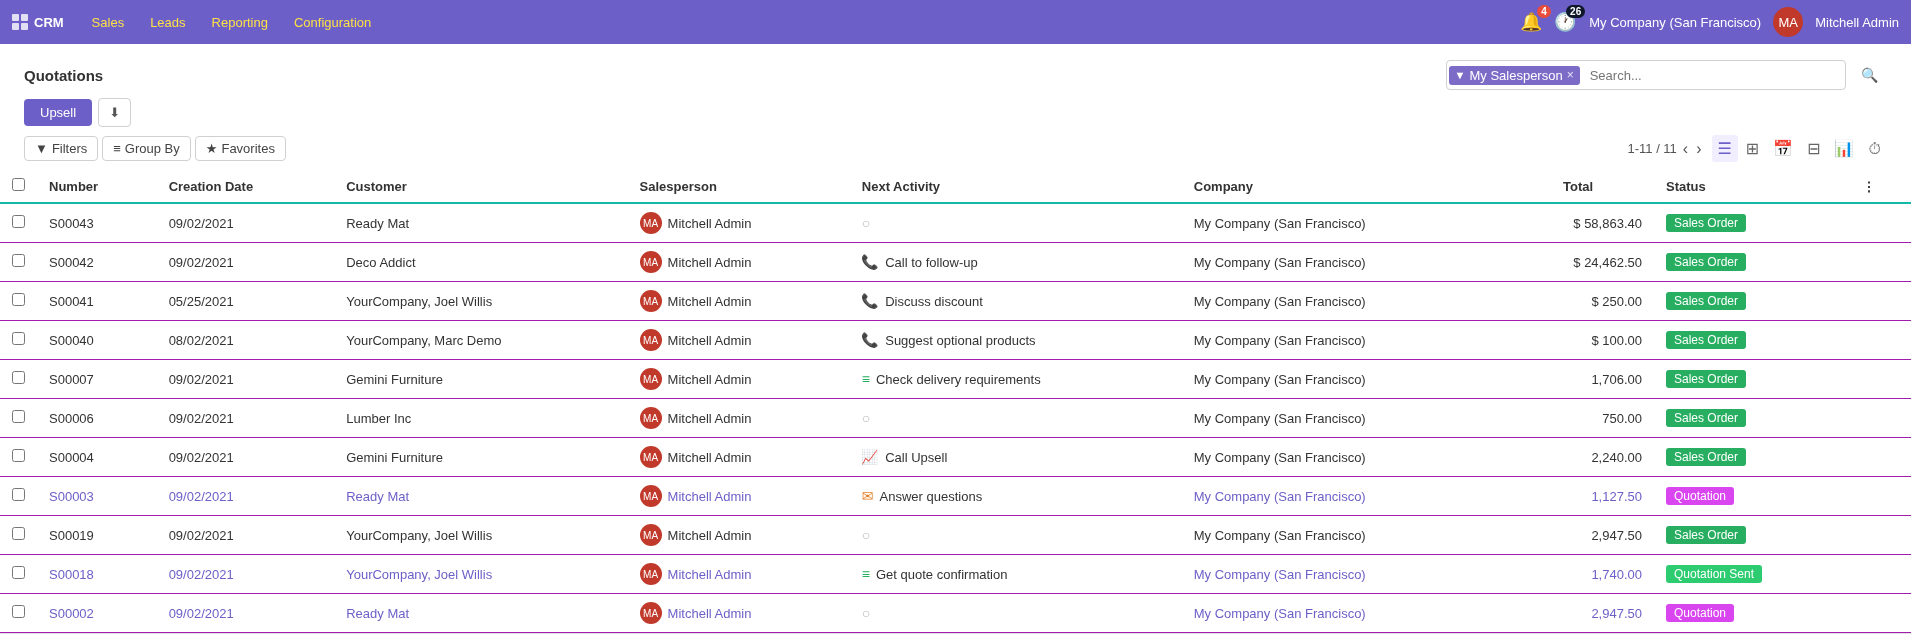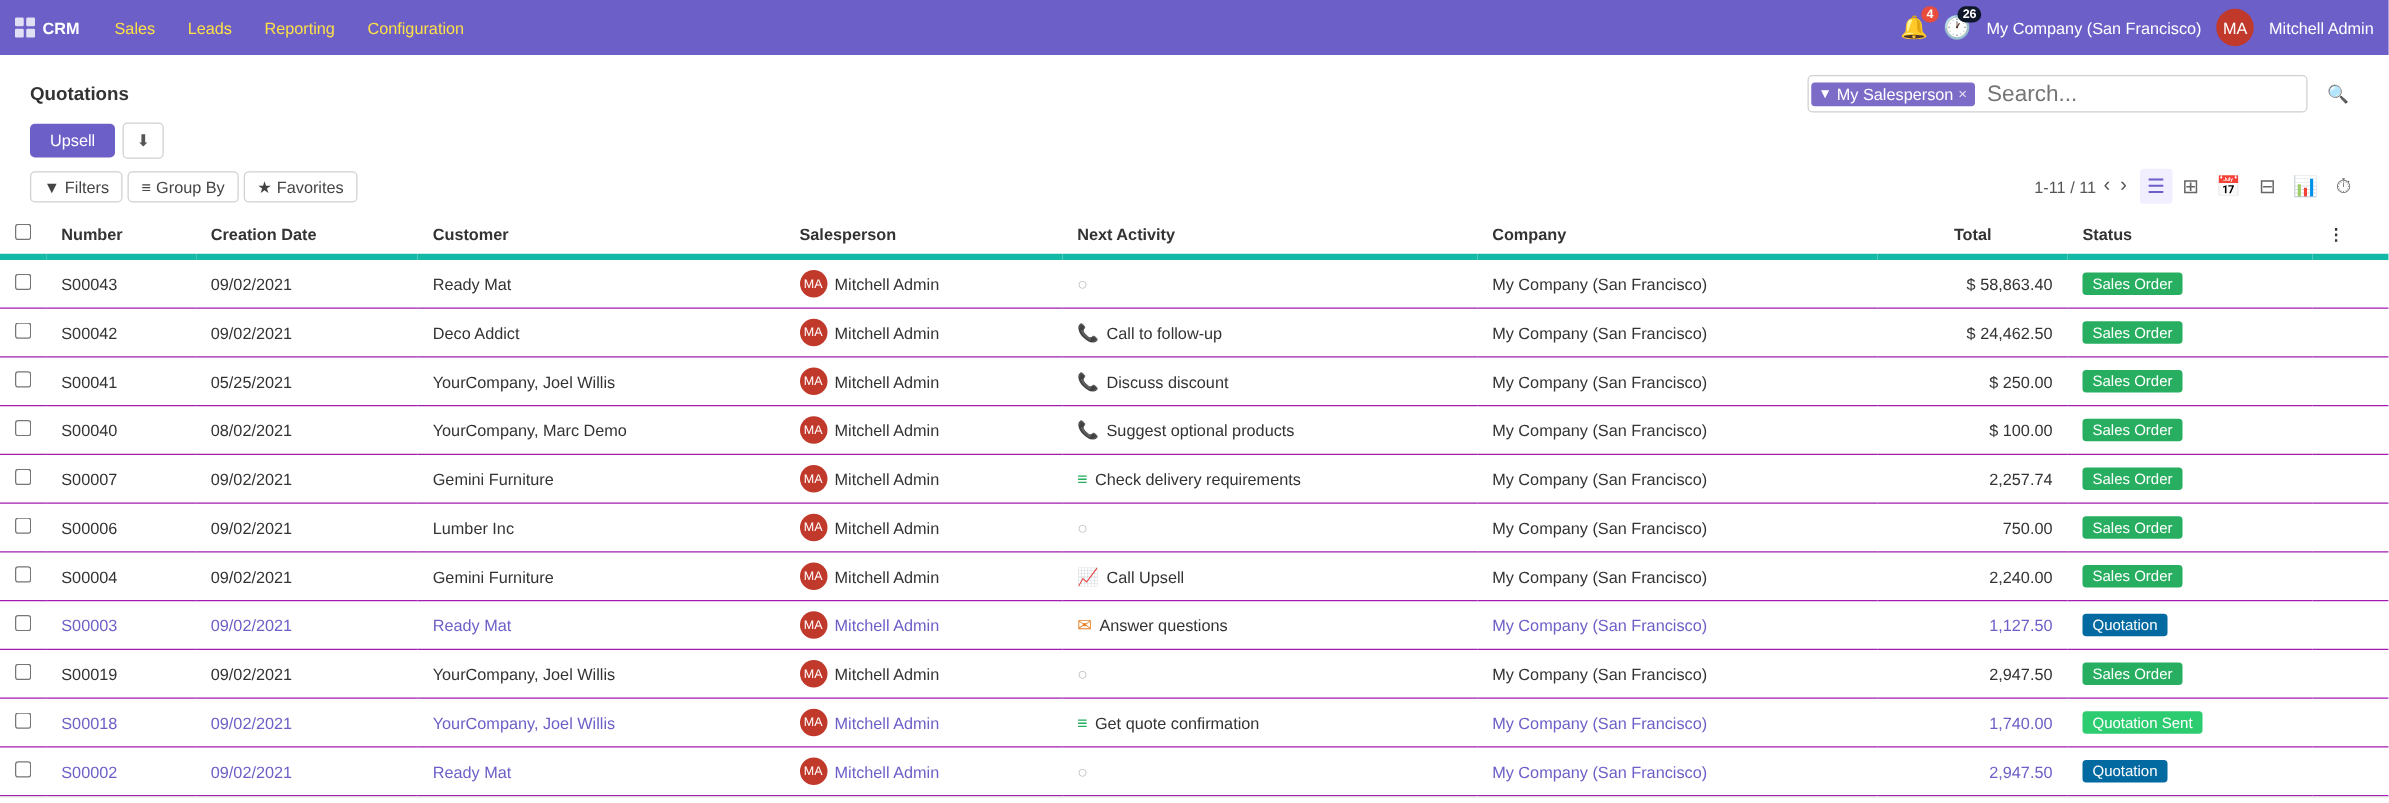--- a/index.html
+++ b/index.html
@@ -36,21 +36,21 @@
     .page-header { padding: 16px 24px 8px; display: flex; align-items: center; justify-content: space-between; }
     .page-title { font-size: 15px; font-weight: 600; color: #333; }
     .header-actions { display: flex; align-items: center; gap: 8px; }
 
     
     .search-bar-area { display: flex; align-items: center; gap: 8px; }
     .search-filter-box { display: flex; align-items: center; border: 1px solid #d0d0d0; border-radius: 4px; background: #fff; min-width: 400px; height: 30px; overflow: hidden; }
     .filter-tag { display: flex; align-items: center; background: #7c6cc7; color: #fff; padding: 2px 6px; font-size: 12px; gap: 4px; margin: 2px; border-radius: 3px; }
     .filter-tag-icon { font-size: 11px; }
     .filter-tag-close { cursor: pointer; font-size: 12px; opacity: 0.8; }
-    .search-input { border: none; outline: none; flex: 1; padding: 0 8px; font-size: 18px; background: transparent; }
+    .search-input { border: none; outline: none; flex: 1; padding: 0 8px; font-size: 13px; background: transparent; }
     .search-icon-btn { padding: 0 8px; cursor: pointer; color: #666; font-size: 14px; }
 
     
     .toolbar { padding: 0 24px 8px; display: flex; align-items: center; justify-content: space-between; }
     .toolbar-left { display: flex; gap: 4px; }
     .toolbar-btn { display: flex; align-items: center; gap: 4px; border: 1px solid #d0d0d0; border-radius: 4px; padding: 4px 10px; background: #fff; cursor: pointer; color: #444; font-size: 13px; }
     .toolbar-right { display: flex; align-items: center; gap: 8px; }
     .pagination { display: flex; align-items: center; gap: 4px; color: #555; font-size: 13px; }
     .pag-btn { cursor: pointer; color: #555; font-size: 16px; padding: 0 2px; }
     .view-btns { display: flex; gap: 2px; }
@@ -58,21 +58,21 @@
     .view-btn.active { color: #6c5fc7; background: #f0eeff; }
 
     
     .action-btns { display: flex; align-items: center; gap: 6px; padding: 0 24px 8px; }
     .btn-create { background: #6c5fc7; color: #fff; border: none; border-radius: 4px; padding: 6px 16px; cursor: pointer; font-size: 13px; font-weight: 500; }
     .btn-download { border: 1px solid #d0d0d0; background: #fff; border-radius: 4px; padding: 6px 10px; cursor: pointer; color: #555; font-size: 13px; }
 
     
     .table-wrapper { padding: 0 0; overflow-x: auto; }
     table { width: 100%; border-collapse: collapse; }
-    thead tr { border-bottom: 5px solid #14b8a6; background: #fff; }
+    thead tr { border-bottom: 2px solid #14b8a6; background: #fff; }
     thead th { padding: 8px 12px; text-align: left; font-weight: 600; color: #333; font-size: 13px; white-space: nowrap; }
     thead th.right { text-align: center; }
     tbody tr { border-bottom: 1px solid #a21caf; background: #fff; }
     tbody td { padding: 8px 12px; color: #333; font-size: 13px; vertical-align: middle; }
     tbody td.number { color: #6c5fc7; font-weight: 500; cursor: pointer; }
     tbody td.number.black { color: #333; font-weight: 500; }
     tbody td.date-link { color: #6c5fc7; cursor: pointer; }
     tbody td.date-plain { color: #333; }
     tbody td.customer-link { color: #6c5fc7; cursor: pointer; }
     tbody td.customer-plain { color: #333; }
@@ -88,21 +88,21 @@
 
     .activity-cell { display: flex; align-items: center; gap: 6px; }
     .activity-icon { font-size: 14px; }
     .activity-icon.gray { color: #bbb; }
     .activity-icon.green { color: #27ae60; }
     .activity-icon.teal { color: #16a085; }
     .activity-icon.orange { color: #e67e22; }
 
     .status-badge { display: inline-block; border-radius: 3px; padding: 2px 8px; font-size: 12px; font-weight: 500; }
     .status-sales { background: #27ae60; color: #fff; }
-    .status-quotation { background: #0369a1; color: #fff; }
+    .status-quotation { background: #d946ef; color: #fff; }
     .status-quotation-sent { background: #2ecc71; color: #fff; }
 
     .checkbox-col { width: 30px; }
     .checkbox-col input { cursor: pointer; }
 
     
     .table-footer { display: flex; justify-content: flex-end; padding: 8px 12px; border-top: 1px solid #e0e0e0; font-weight: 600; color: #333; font-size: 13px; }
     .footer-total-label { margin-right: 8px; }
   </style>
 </head>
@@ -335,21 +335,21 @@
           <span class="avatar-plain">Mitchell Admin</span>
         </div>
       </td>
       <td>
         <div class="activity-cell">
           <span class="activity-icon green">≡</span>
           <span>Check delivery requirements</span>
         </div>
       </td>
       <td class="company-plain">My Company (San Francisco)</td>
-      <td class="total-right">2,257.74</td>
+      <td class="total-right">1,706.00</td>
       <td>
         <span class="status-badge status-sales">Sales Order</span>
       </td>
       <td></td>
     </tr>
           <tr>
       <td class="checkbox-col">
         <input type="checkbox" style="">
       </td>
       <td class="number black">S00006</td>

